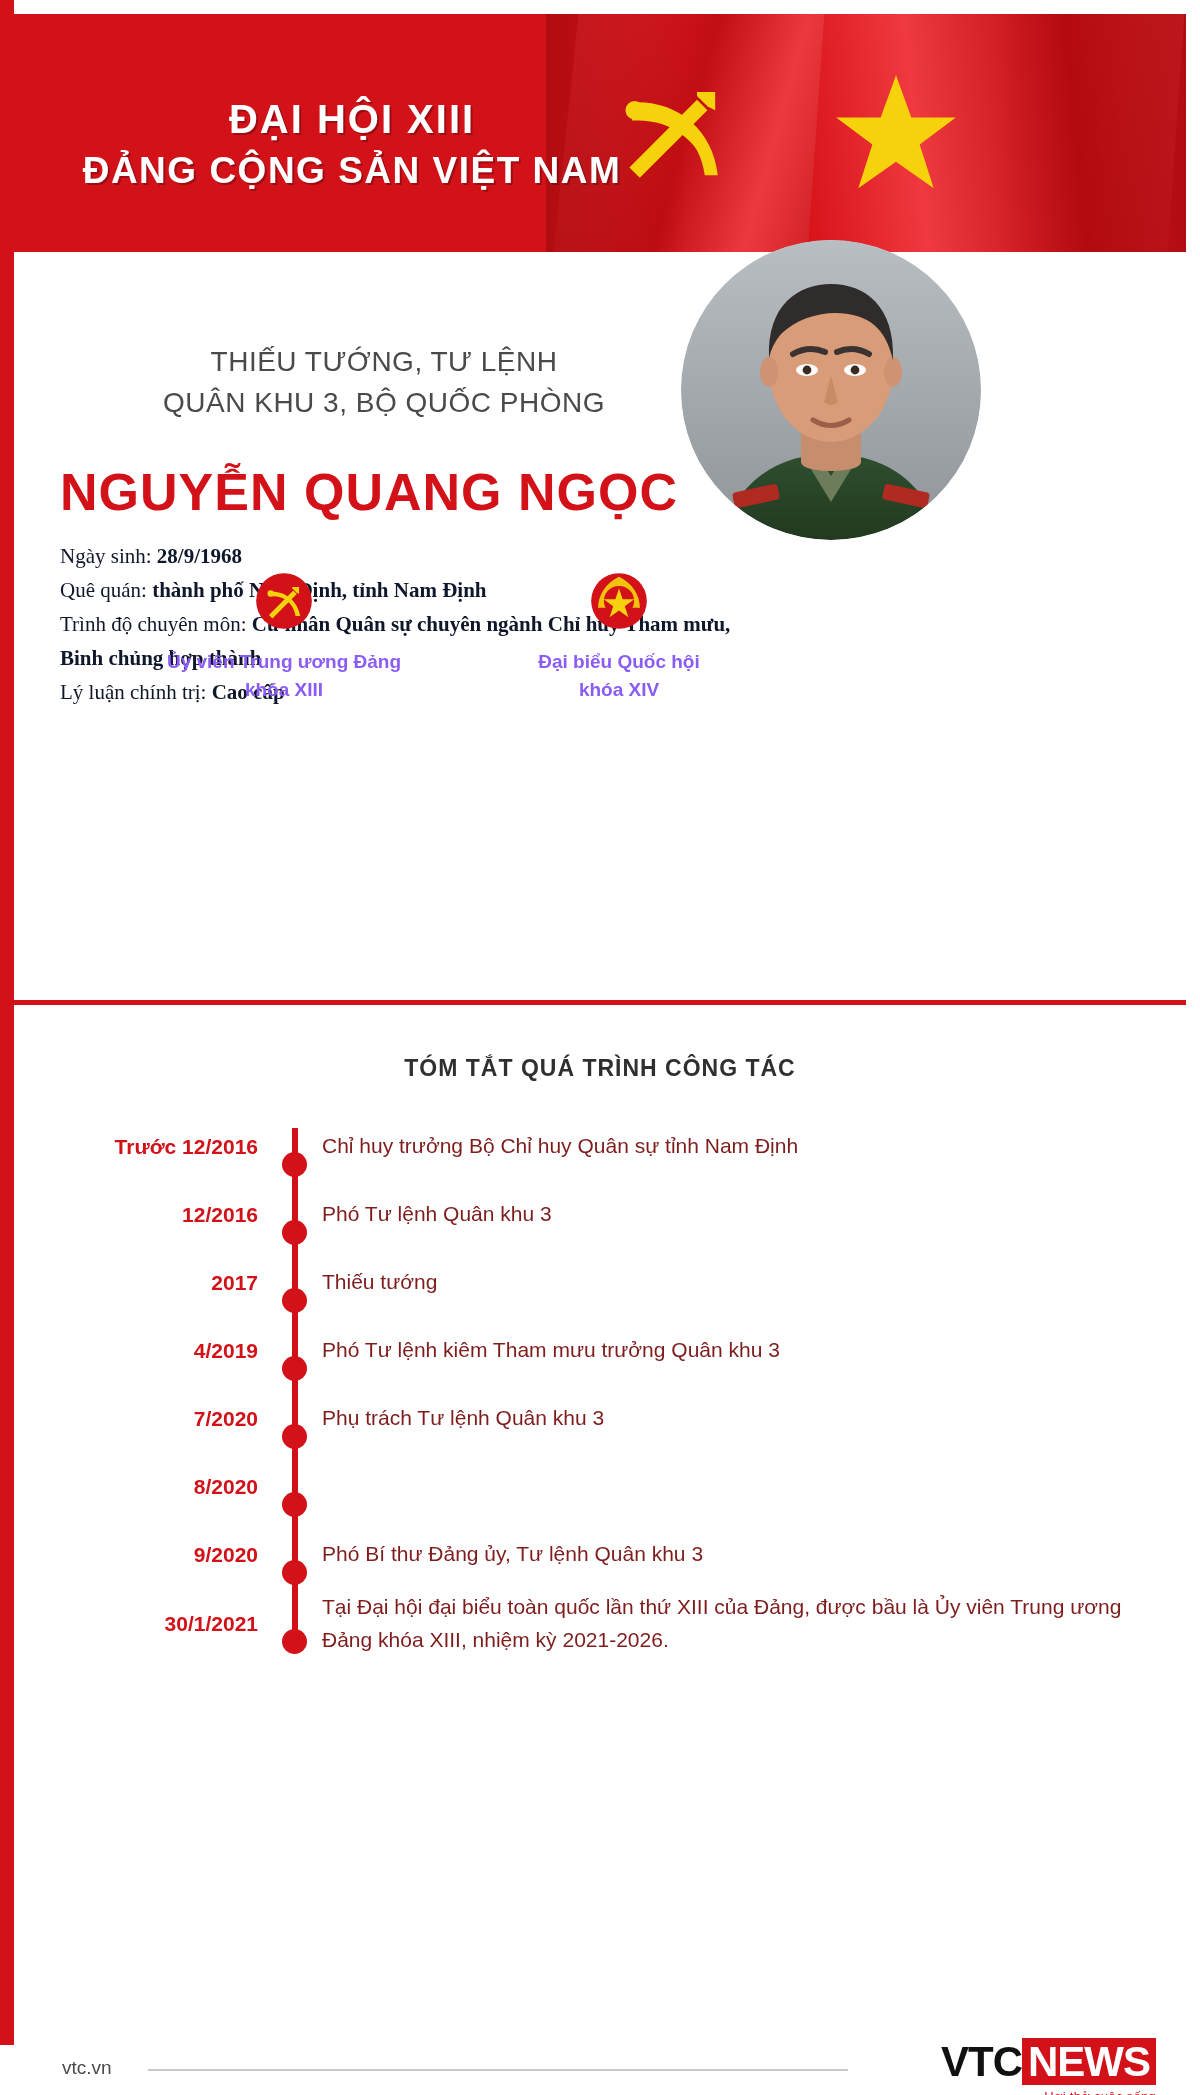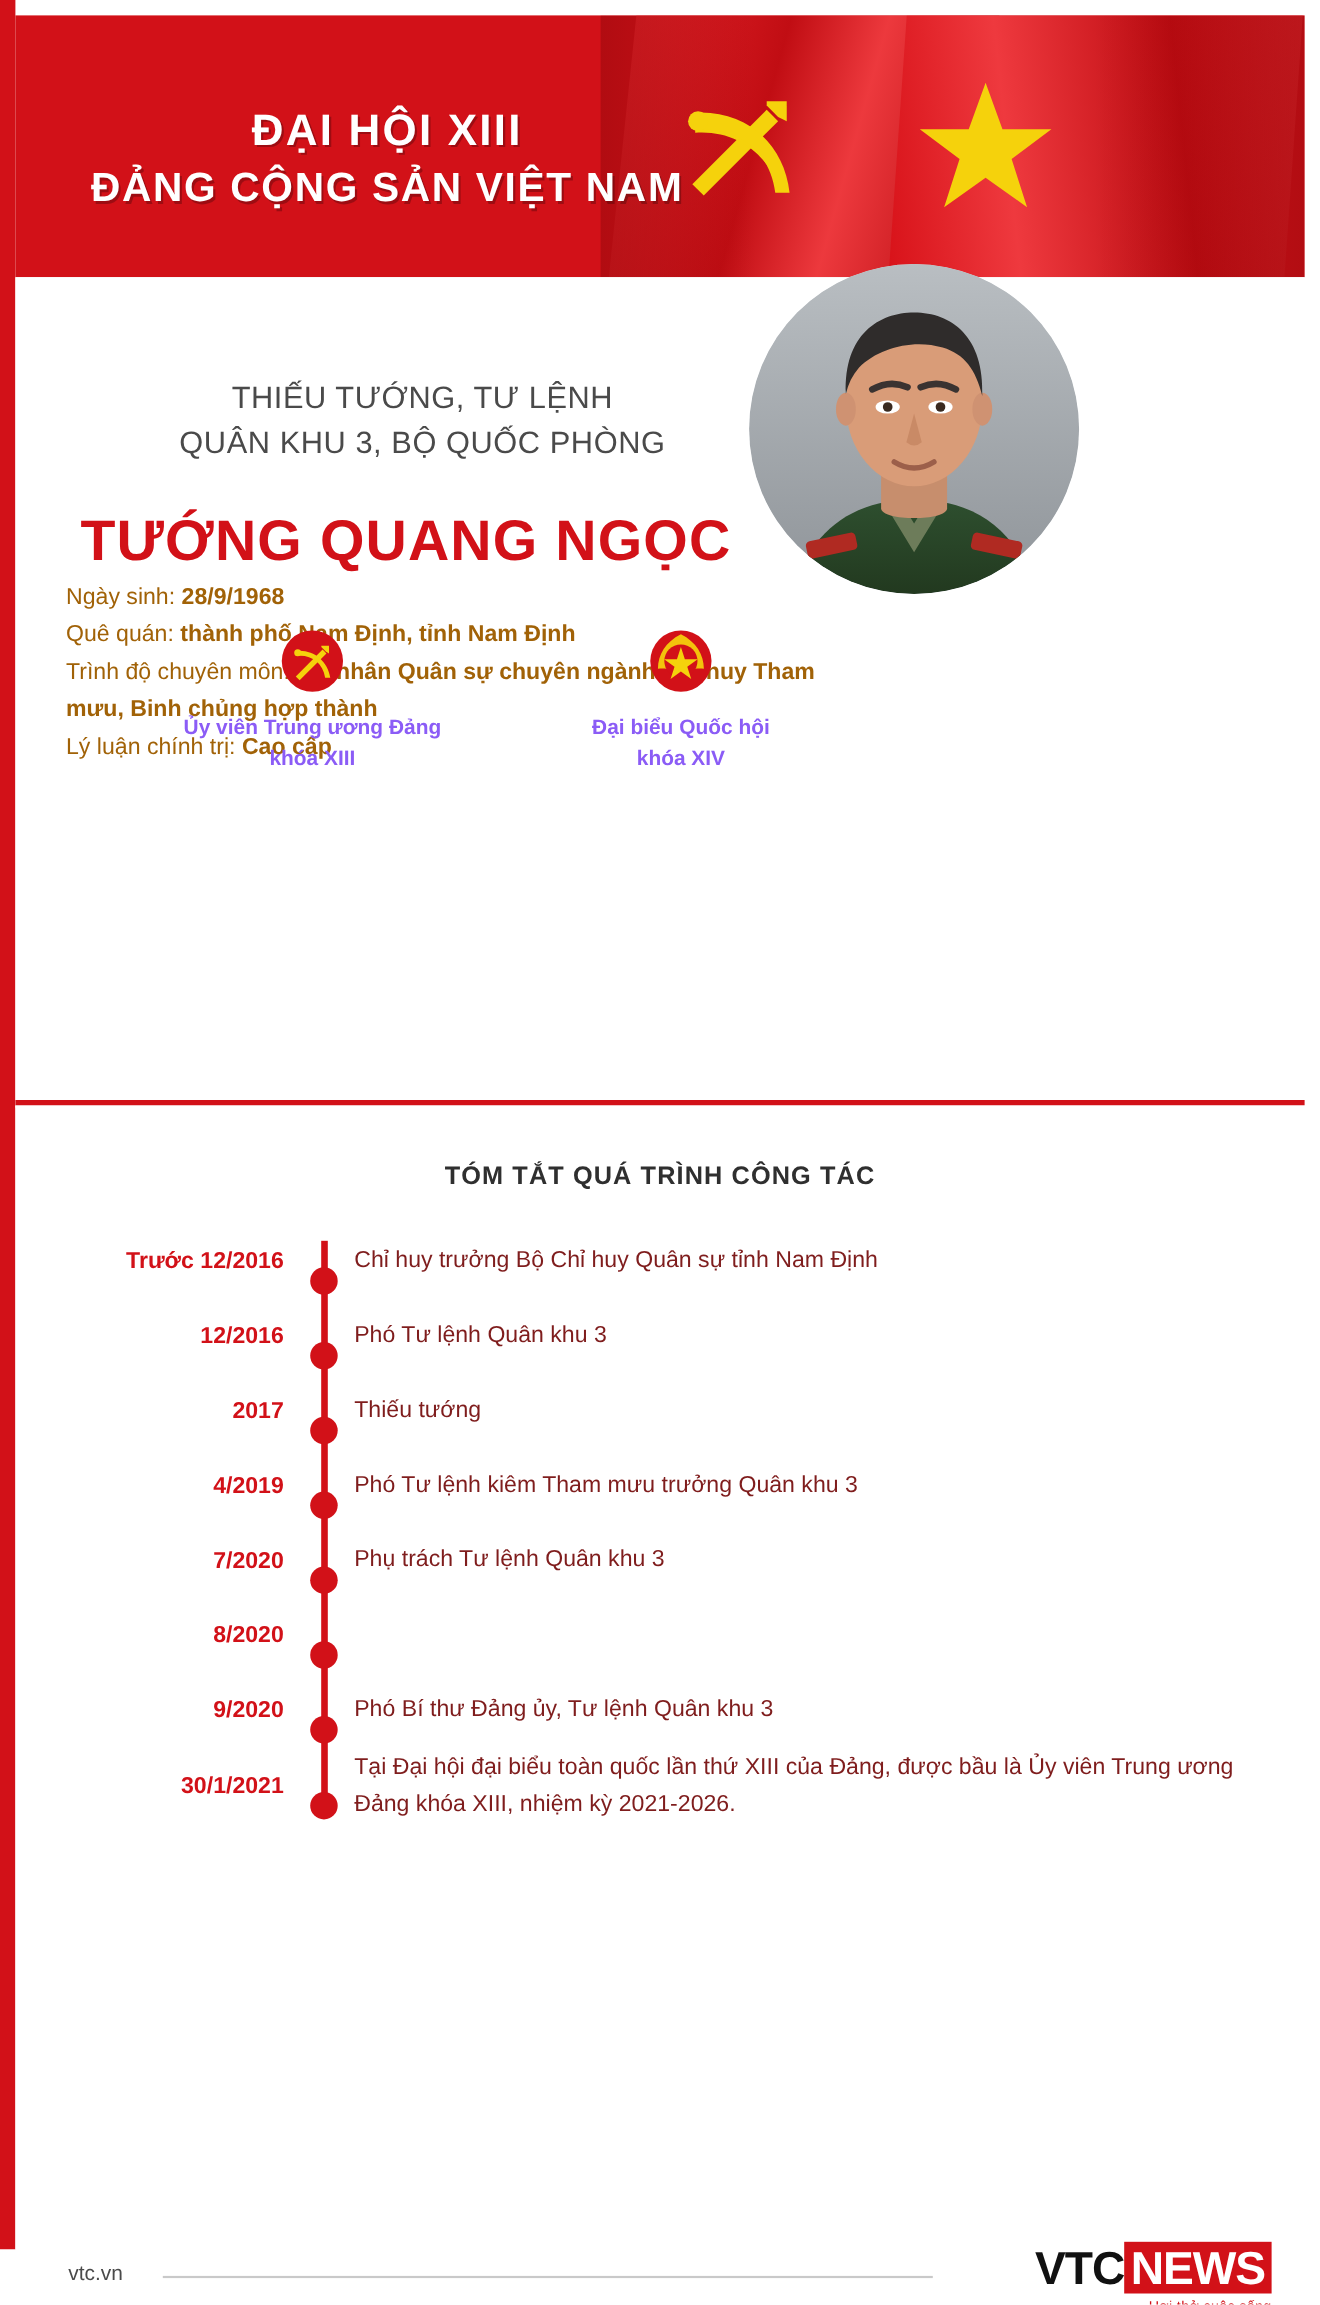--- a/index.html
+++ b/index.html
@@ -130,25 +130,26 @@
     width: 690px;
     text-align: center;
     color: #d21118;
     font-size: 52px;
     font-weight: bold;
     letter-spacing: 1px;
   }
   .bio {
     position: absolute;
     left: 46px;
-    top: 274px;
+    top: 287px;
     width: 690px;
-    color: #a16207;
+    color: #0f172a;
     font-size: 21px;
     line-height: 1.62;
+    font-family: Liberation Serif, serif;
   }
   .bio b { font-weight: bold; }
 
   .portrait {
     position: absolute;
     right: 205px;
     top: -12px;
     width: 300px;
     height: 300px;
     border-radius: 50%;
@@ -359,21 +360,21 @@
     </div>
   </div>
 
   <div class="profile">
 
     <div class="role-lines">
       <div>THIẾU TƯỚNG, TƯ LỆNH</div>
       <div>QUÂN KHU 3, BỘ QUỐC PHÒNG</div>
     </div>
 
-    <div class="person-name">TƯỚNG QUANG NGỌC</div>
+    <div class="person-name">NGUYỄN QUANG NGỌC</div>
 
     <div class="bio">
       <div>
         <span>Ngày sinh:</span>
         <b>28/9/1968</b>
       </div>
       <div>
         <span>Quê quán:</span>
         <b>thành phố Nam Định, tỉnh Nam Định</b>
       </div>

